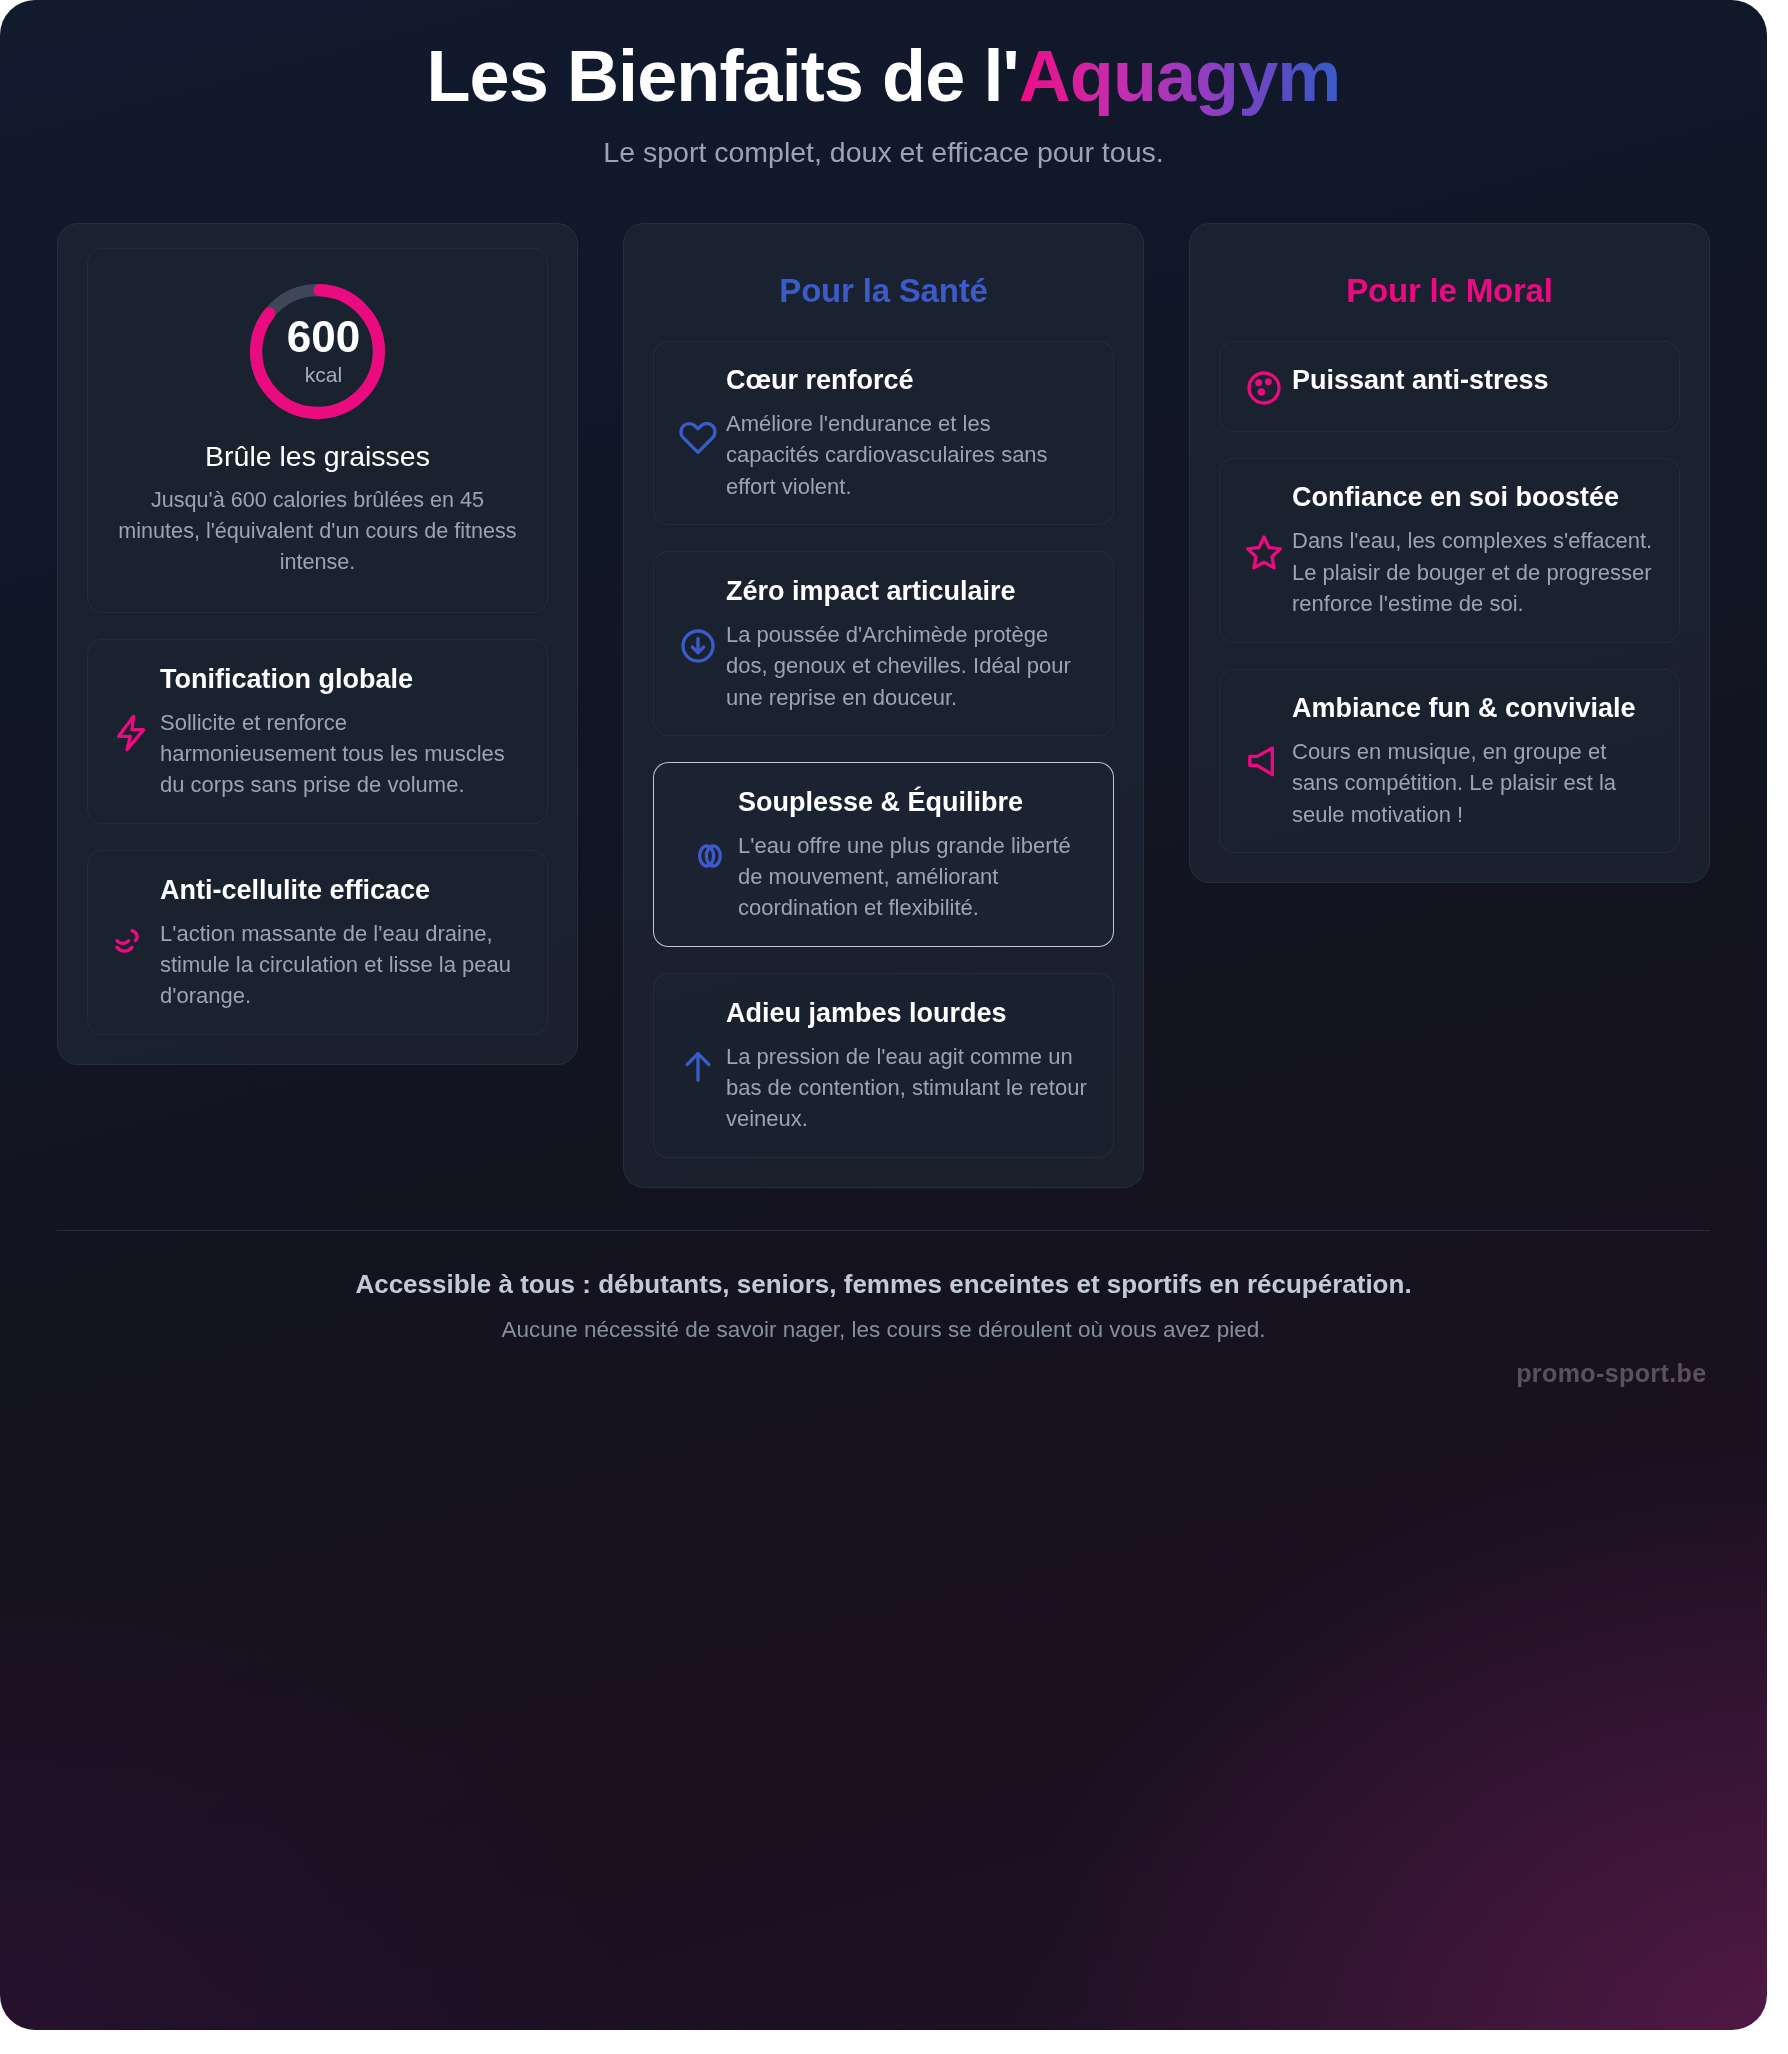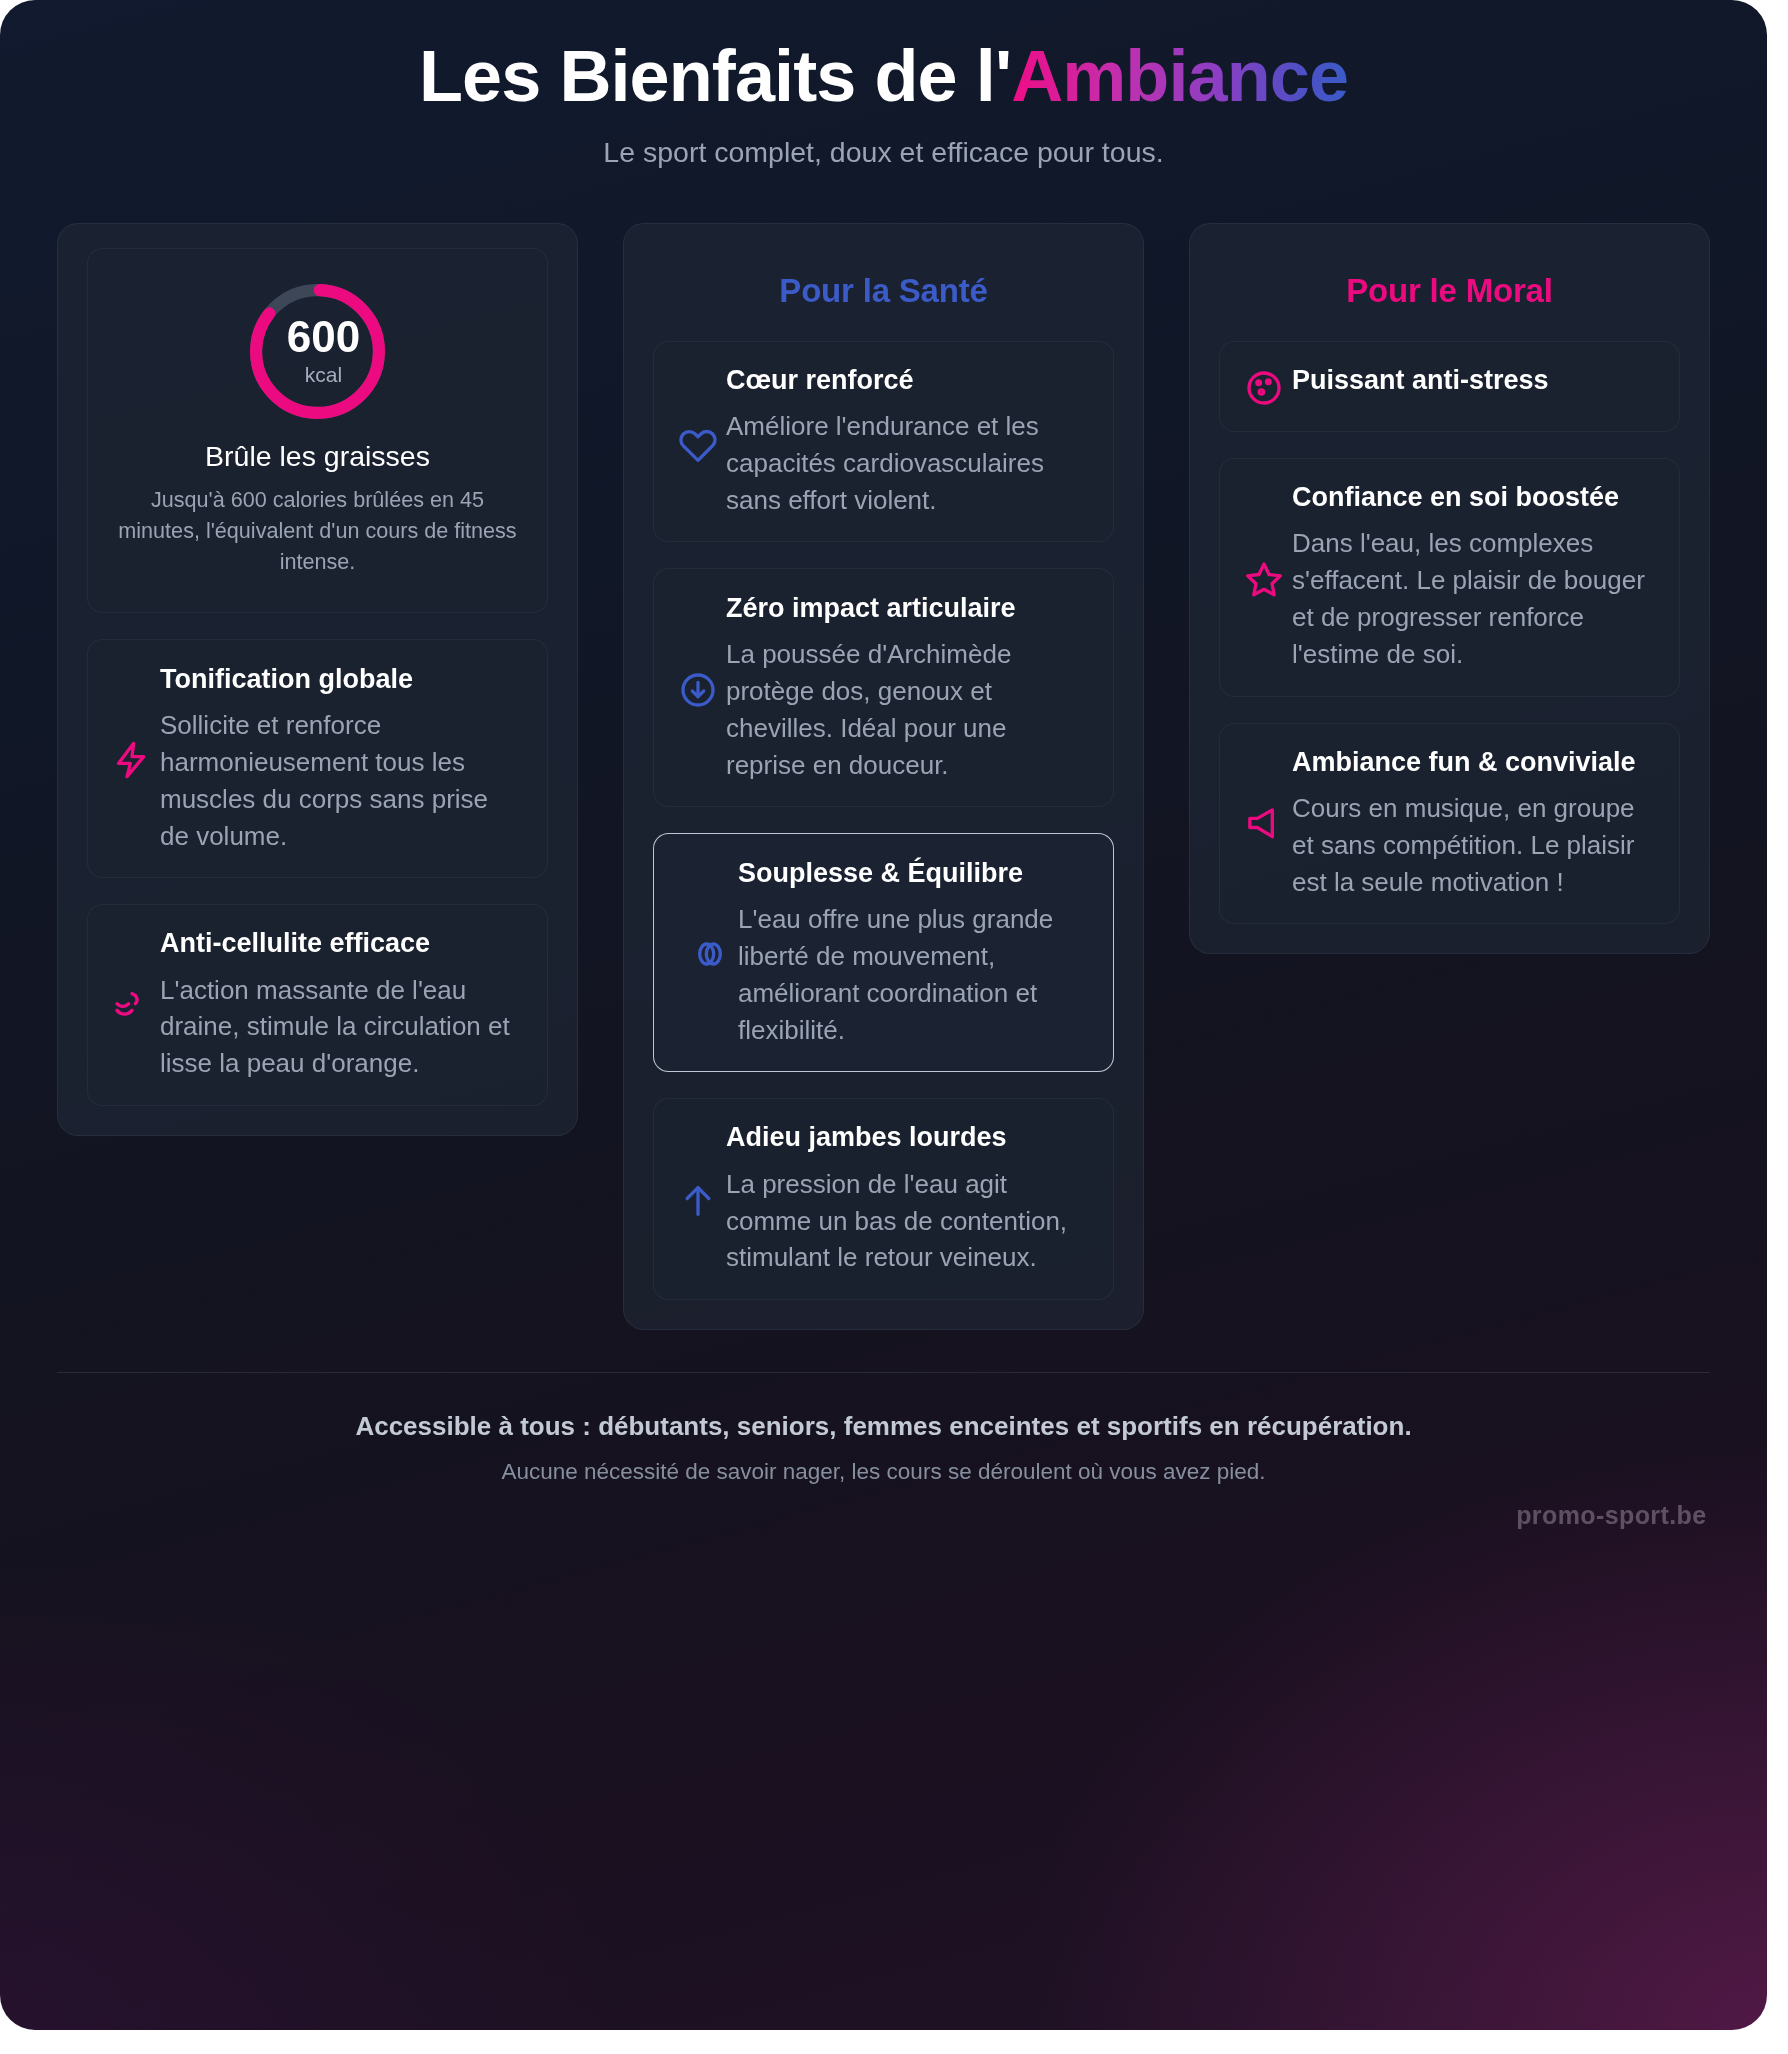--- a/index.html
+++ b/index.html
@@ -161,21 +161,21 @@
   .card-body { flex: 1 1 auto; min-width: 0; }
   .card-title {
     margin: 0 0 11.2px 0;
     font-size: 27px;
     font-weight: 700;
     line-height: 1.22;
     color: #ffffff;
   }
   .card-desc {
     margin: 0;
-    font-size: 26px;
+    font-size: 22px;
     line-height: 1.42;
     color: #9aa4b4;
   }
 
   
   .footer {
     margin: 42px 57px 0 57px;
     padding-top: 38px;
     border-top: 0.9px solid rgba(150, 160, 185, 0.17);
     text-align: center;
@@ -201,21 +201,21 @@
     color: rgba(192, 176, 196, 0.40);
     letter-spacing: 0.4px;
   }
 </style>
 </head>
 <body>
 
 <div class="page">
 
   <div class="header">
-    <h1 class="title"><span>Les Bienfaits de l'</span><span class="accent">Ambiance</span></h1>
+    <h1 class="title"><span>Les Bienfaits de l'</span><span class="accent">Aquagym</span></h1>
     <p class="subtitle">Le sport complet, doux et efficace pour tous.</p>
   </div>
 
   <div class="columns">
 
     <div class="column col-pink">
 
       <div class="card hero">
         <div class="donut-wrap">
           <div class="donut">

